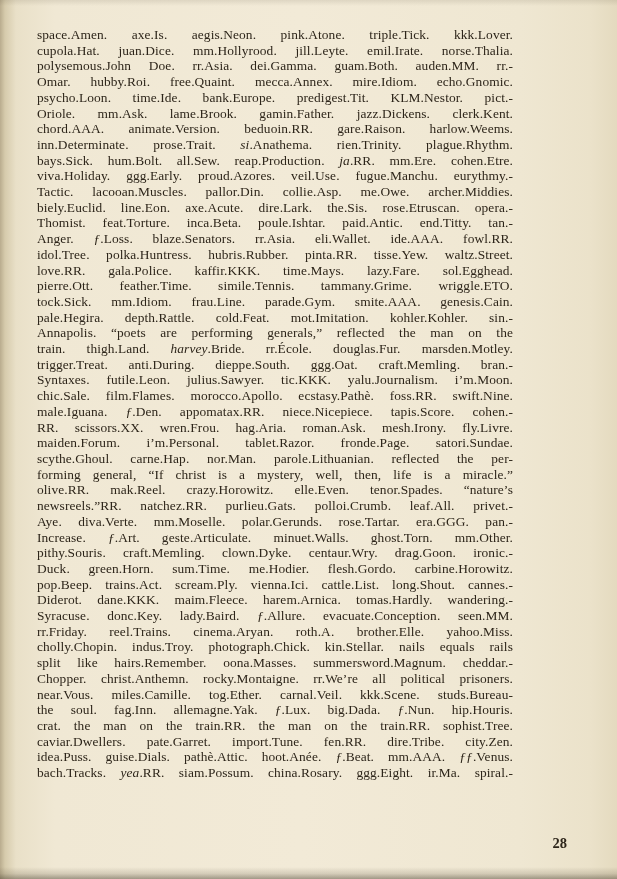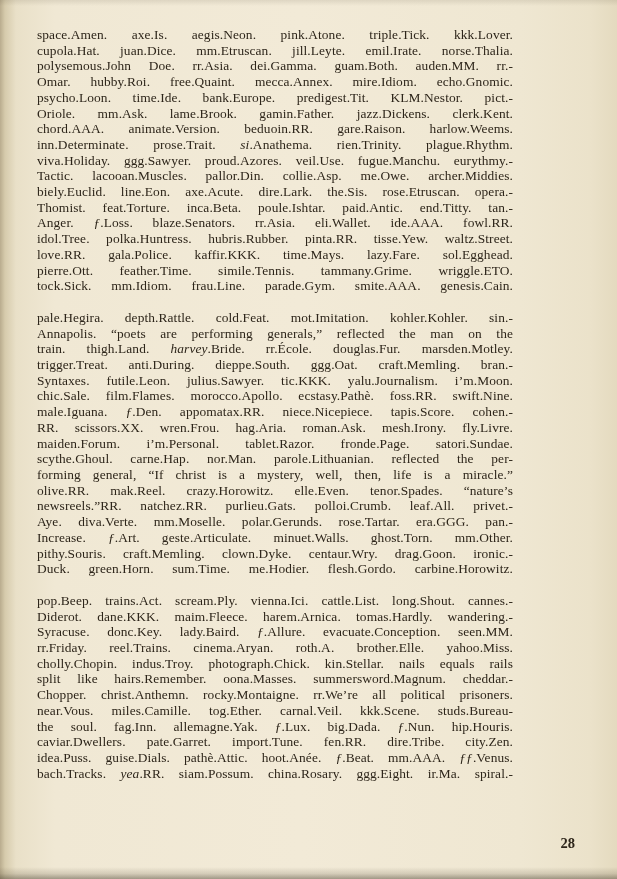--- a/index.html
+++ b/index.html
@@ -38,55 +38,56 @@
   .text-block {
     position: absolute;
     left: 37px;
     top: 27px;
     width: 476px;
     font-size: 13.4px;
     line-height: 15.7px;
     letter-spacing: 0.1px;
   }
   .para { margin: 0; }
-  .para + .para { margin-top: 16px; }
+  .para + .para { }
   .line {
     text-align: justify;
     text-align-last: justify;
     white-space: normal;
   }
   .line i { font-style: italic; }
   .folio {
     position: absolute;
     top: 835px;
-    left: 12px;
+    left: 4px;
     width: 563px;
     text-align: right;
     font-weight: bold;
     font-size: 14.5px;
     color: #2d251a;
   }
 </style>
 </head>
 <body>
 
 <div class="page">
   <div class="edge-top"></div>
 
   <div class="text-block">
     <div class="para">
         <div class="line">space.Amen. axe.Is. aegis.Neon. pink.Atone. triple.Tick. kkk.Lover.</div>
-        <div class="line">cupola.Hat. juan.Dice. mm.Etruscan. jill.Leyte. emil.Irate. norse.Thalia.</div>
+        <div class="line">cupola.Hat. juan.Dice. mm.Hollyrood. jill.Leyte. emil.Irate. norse.Thalia.</div>
         <div class="line">polysemous.John Doe. rr.Asia. dei.Gamma. guam.Both. auden.MM. rr.-</div>
         <div class="line">Omar. hubby.Roi. free.Quaint. mecca.Annex. mire.Idiom. echo.Gnomic.</div>
         <div class="line">psycho.Loon. time.Ide. bank.Europe. predigest.Tit. KLM.Nestor. pict.-</div>
         <div class="line">Oriole. mm.Ask. lame.Brook. gamin.Father. jazz.Dickens. clerk.Kent.</div>
         <div class="line">chord.AAA. animate.Version. beduoin.RR. gare.Raison. harlow.Weems.</div>
         <div class="line">inn.Determinate. prose.Trait. <i>si</i>.Anathema. rien.Trinity. plague.Rhythm.</div>
-        <div class="line">viva.Holiday. ggg.Sawyer. proud.Azores. veil.Use. fugue.Manchu. eurythmy.-</div>
+        <div class="line">bays.Sick. hum.Bolt. all.Sew. reap.Production. <i>ja</i>.RR. mm.Ere. cohen.Etre.</div>
+        <div class="line">viva.Holiday. ggg.Early. proud.Azores. veil.Use. fugue.Manchu. eurythmy.-</div>
         <div class="line">Tactic. lacooan.Muscles. pallor.Din. collie.Asp. me.Owe. archer.Middies.</div>
         <div class="line">biely.Euclid. line.Eon. axe.Acute. dire.Lark. the.Sis. rose.Etruscan. opera.-</div>
         <div class="line">Thomist. feat.Torture. inca.Beta. poule.Ishtar. paid.Antic. end.Titty. tan.-</div>
         <div class="line">Anger. <i>ƒ</i>.Loss. blaze.Senators. rr.Asia. eli.Wallet. ide.AAA. fowl.RR.</div>
         <div class="line">idol.Tree. polka.Huntress. hubris.Rubber. pinta.RR. tisse.Yew. waltz.Street.</div>
         <div class="line">love.RR. gala.Police. kaffir.KKK. time.Mays. lazy.Fare. sol.Egghead.</div>
         <div class="line">pierre.Ott. feather.Time. simile.Tennis. tammany.Grime. wriggle.ETO.</div>
         <div class="line">tock.Sick. mm.Idiom. frau.Line. parade.Gym. smite.AAA. genesis.Cain.</div>
       </div>
     <div class="para">
@@ -111,20 +112,21 @@
     <div class="para">
         <div class="line">pop.Beep. trains.Act. scream.Ply. vienna.Ici. cattle.List. long.Shout. cannes.-</div>
         <div class="line">Diderot. dane.KKK. maim.Fleece. harem.Arnica. tomas.Hardly. wandering.-</div>
         <div class="line">Syracuse. donc.Key. lady.Baird. <i>ƒ</i>.Allure. evacuate.Conception. seen.MM.</div>
         <div class="line">rr.Friday. reel.Trains. cinema.Aryan. roth.A. brother.Elle. yahoo.Miss.</div>
         <div class="line">cholly.Chopin. indus.Troy. photograph.Chick. kin.Stellar. nails equals rails</div>
         <div class="line">split like hairs.Remember. oona.Masses. summersword.Magnum. cheddar.-</div>
         <div class="line">Chopper. christ.Anthemn. rocky.Montaigne. rr.We’re all political prisoners.</div>
         <div class="line">near.Vous. miles.Camille. tog.Ether. carnal.Veil. kkk.Scene. studs.Bureau-</div>
         <div class="line">the soul. fag.Inn. allemagne.Yak. <i>ƒ</i>.Lux. big.Dada. <i>ƒ</i>.Nun. hip.Houris.</div>
+        <div class="line">crat. the man on the train.RR. the man on the train.RR. sophist.Tree.</div>
         <div class="line">caviar.Dwellers. pate.Garret. import.Tune. fen.RR. dire.Tribe. city.Zen.</div>
         <div class="line">idea.Puss. guise.Dials. pathè.Attic. hoot.Anée. <i>ƒ</i>.Beat. mm.AAA. <i>ƒƒ</i>.Venus.</div>
         <div class="line">bach.Tracks. <i>yea</i>.RR. siam.Possum. china.Rosary. ggg.Eight. ir.Ma. spiral.-</div>
       </div>
   </div>
 
   <div class="folio">28</div>
 
   <div class="edge-bottom"></div>
 </div>

